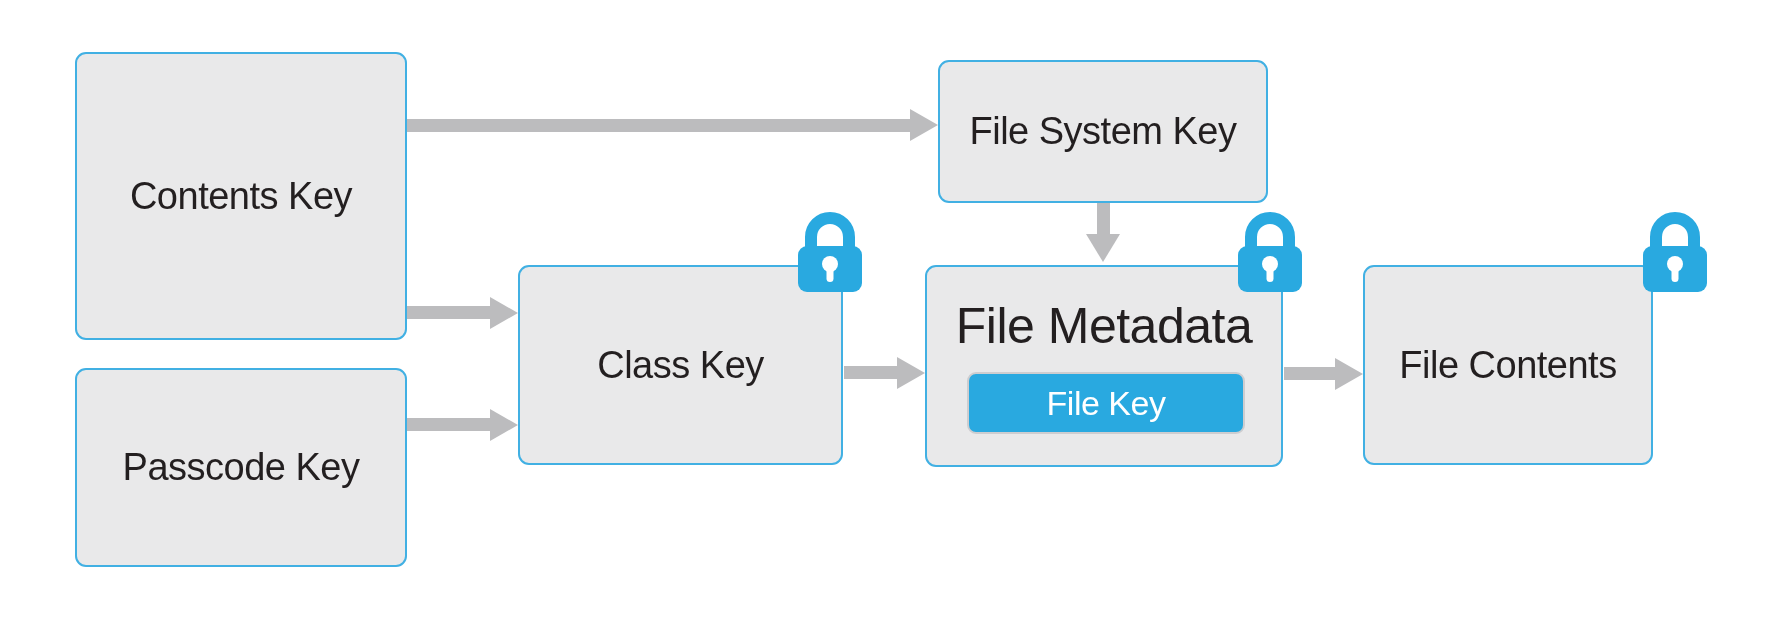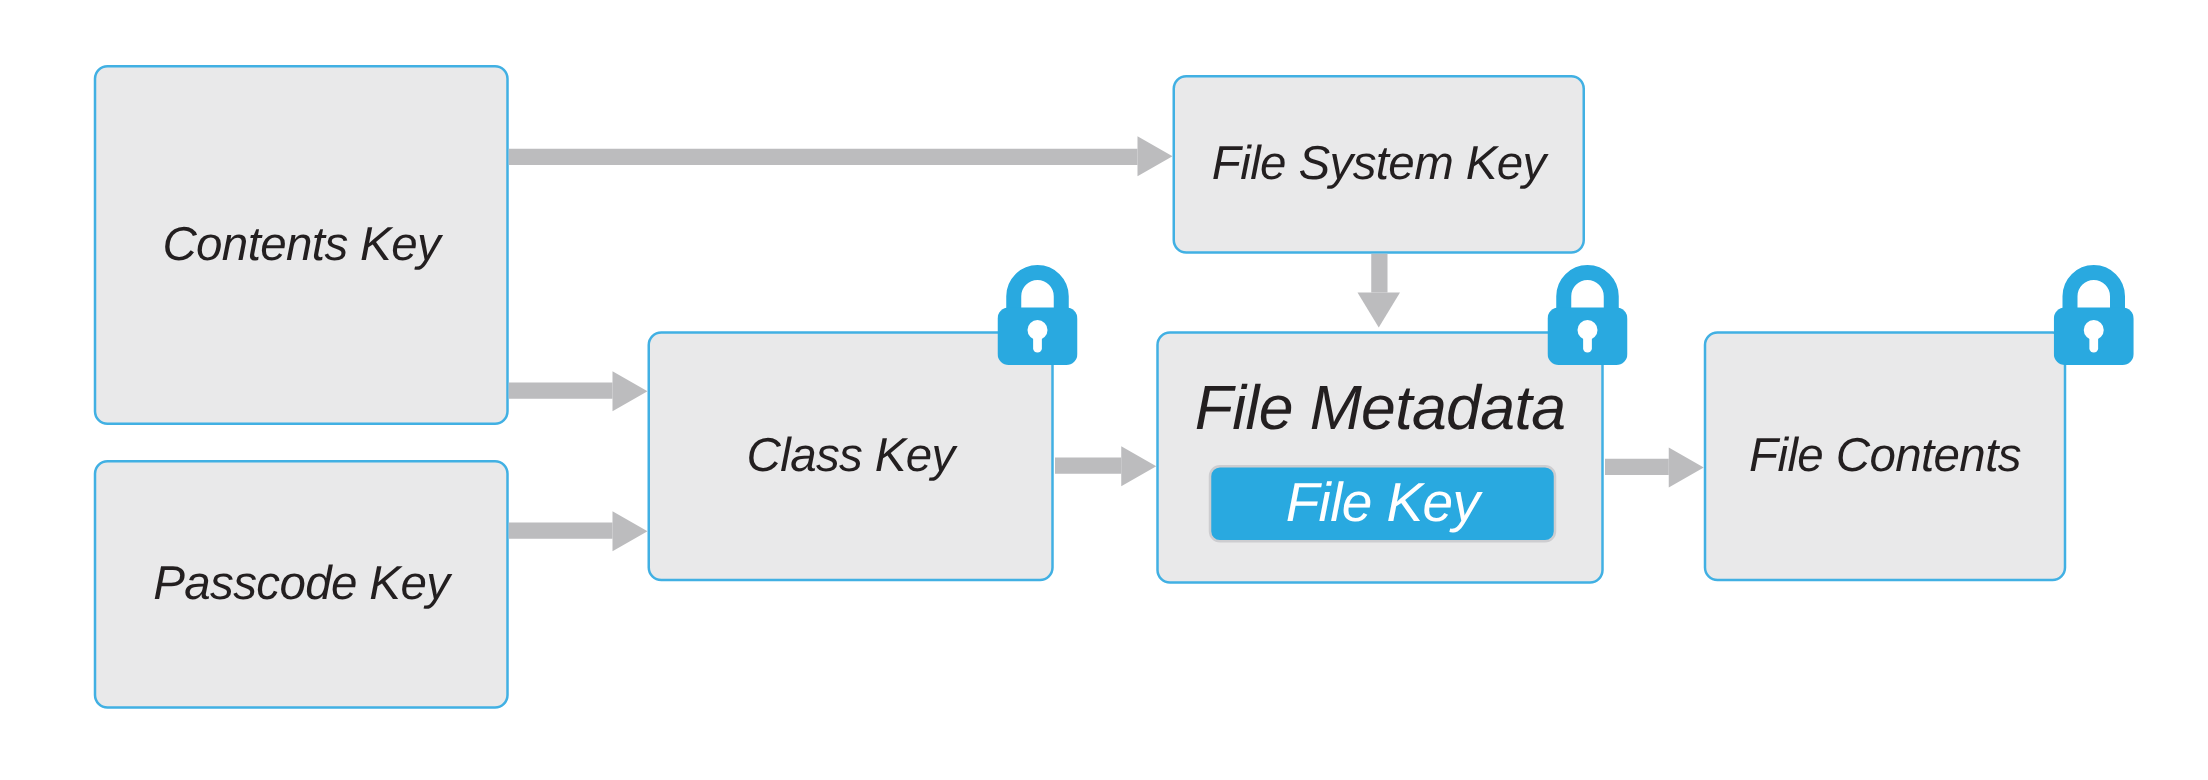--- a/index.html
+++ b/index.html
@@ -26,21 +26,20 @@
     position: absolute;
     background: var(--box-fill);
     border: 2px solid var(--box-border);
     border-radius: 11px;
     display: flex;
     align-items: center;
     justify-content: center;
     font-size: 38px;
     letter-spacing: -0.5px;
     color: var(--text-dark);
-    font-style: italic;
   }
   .node-label { text-align: center; }
 
   
   .hardware   { left: 75px;   top: 52px;  width: 332px; height: 288px; }
   .passcode   { left: 75px;   top: 368px; width: 332px; height: 199px; }
   .classkey   { left: 518px;  top: 265px; width: 325px; height: 200px; }
   .filesystem { left: 938px;  top: 60px;  width: 330px; height: 143px; }
   .metadata   { left: 925px;  top: 265px; width: 358px; height: 202px; display: block; }
   .contents   { left: 1363px; top: 265px; width: 290px; height: 200px; }
@@ -55,21 +54,21 @@
     position: absolute;
     left: 40px; top: 105px;
     width: 278px; height: 62px;
     background: var(--accent-blue);
     border: 2px solid #cdcdd0;
     border-radius: 9px;
     display: flex;
     align-items: center;
     justify-content: center;
     color: var(--file-key-text);
-    font-size: 44px;
+    font-size: 34px;
     letter-spacing: -0.5px;
   }
 
   
   .shaft { position: absolute; background: var(--arrow-gray); }
   .head-right {
     position: absolute; width: 0; height: 0;
     border-top: 16px solid transparent;
     border-bottom: 16px solid transparent;
     border-left: 28px solid var(--arrow-gray);

